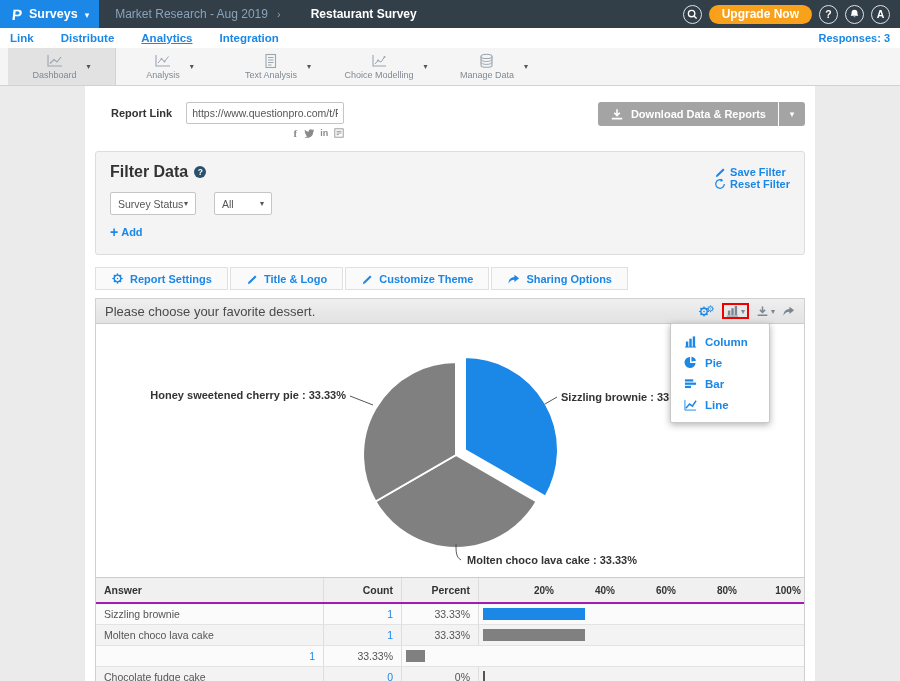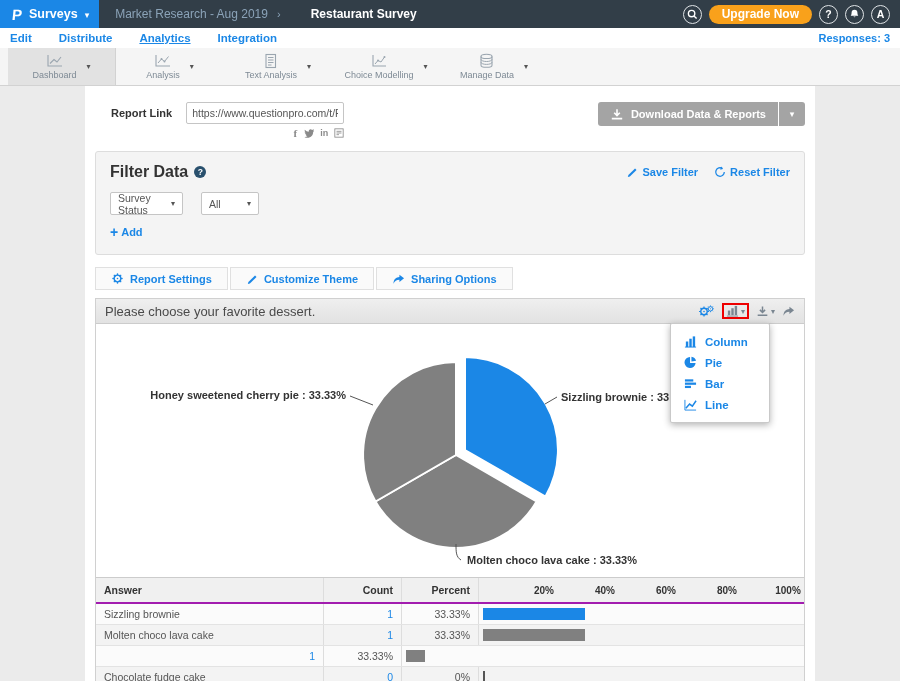--- a/index.html
+++ b/index.html
@@ -54,26 +54,26 @@
   .dl-caret-btn { background:#a4a4a4; border:none; border-left:1px solid #fff; color:#fff; width:27px;
     border-radius:0 3px 3px 0; font-size:9px; cursor:pointer; }
 
   
   .filter-box { margin:12px 10px 0; border:1px solid #ddd; background:#f4f4f4; border-radius:3px;
     padding:11px 14px 13px; position:relative; }
   .filter-title-row { display:flex; align-items:center; gap:6px; }
   .filter-title { font-size:16px; font-weight:700; color:#333; }
   .help-dot { width:12px; height:12px; border-radius:50%; background:#29506d; color:#fff; font-size:8.5px;
     font-weight:700; display:flex; align-items:center; justify-content:center; cursor:pointer; }
-  .filter-actions { position:absolute; right:14px; top:14px; display:flex; gap:16px; }
+  .filter-actions { position:absolute; right:14px; top:14px; display:flex; gap:0;flex-direction:column; }
   .flink { display:flex; align-items:center; gap:4px; color:#1b87e6; font-size:11px; font-weight:700; cursor:pointer; }
   .selects-row { display:flex; gap:18px; margin-top:11px; }
   .fake-select { background:#fff; border:1px solid #c5c5c5; border-radius:2px; height:23px; display:flex;
     align-items:center; justify-content:space-between; padding:0 7px; font-size:10.5px; color:#555; cursor:pointer; }
-  .sel-status { width:73px; }
+  .sel-status { width:86px; }
   .sel-value { width:58px; }
   .sel-caret { font-size:8px; color:#555; }
   .add-link { display:inline-flex; align-items:center; gap:3px; margin-top:9px; color:#1b87e6;
     font-size:11px; font-weight:700; cursor:pointer; }
   .add-plus { font-size:14px; font-weight:800; }
 
   
   .settings-tabs { display:flex; gap:2px; margin:12px 10px 0; }
   .stab { background:#fafafa; border:1px solid #e0e0e0; height:23px; display:flex; align-items:center;
     gap:6px; padding:0 15px; font-size:11px; font-weight:700; color:#1b87e6; cursor:pointer; }
@@ -178,21 +178,21 @@
         <path d="M6.7 10.6 a1.4 1.4 0 0 0 2.6 0 Z" fill="#fff"></path>
       </svg>
     </div>
     <div class="circle-btn">
       <span>A</span>
     </div>
   </div>
 </header>
 
 <nav class="menu-row">
-  <span class="menu-item">Edit</span>
+  <span class="menu-item">Link</span>
   <span class="menu-item">Distribute</span>
   <span class="menu-item active">Analytics</span>
   <span class="menu-item">Integration</span>
   <span class="responses">Responses: 3</span>
 </nav>
 
 <div class="toolbar">
   <div class="tool-tab active">
     <div class="tt-main">
       <svg class="tico" width="19" height="16" viewBox="0 0 19 16">
@@ -320,20 +320,26 @@
       <span>Add</span>
     </div>
   </section>
 
   <div class="settings-tabs">
     <div class="stab">
       <svg width="13" height="13" viewBox="-7 -7 14 14" color="#1b87e6">
           <use href="#gear" transform="scale(0.9)"></use>
         </svg>
       <span>Report Settings</span>
+    </div>
+    <div class="stab">
+      <svg width="12" height="12" viewBox="0 0 13 13" color="#1b87e6">
+          <use href="#pencil"></use>
+        </svg>
+      <span>Title &amp; Logo</span>
     </div>
     <div class="stab">
       <svg width="12" height="12" viewBox="0 0 13 13" color="#1b87e6">
           <use href="#pencil"></use>
         </svg>
       <span>Customize Theme</span>
     </div>
     <div class="stab">
       <svg width="13" height="12" viewBox="0 0 14 13" color="#1b87e6">
           <use href="#share"></use>

